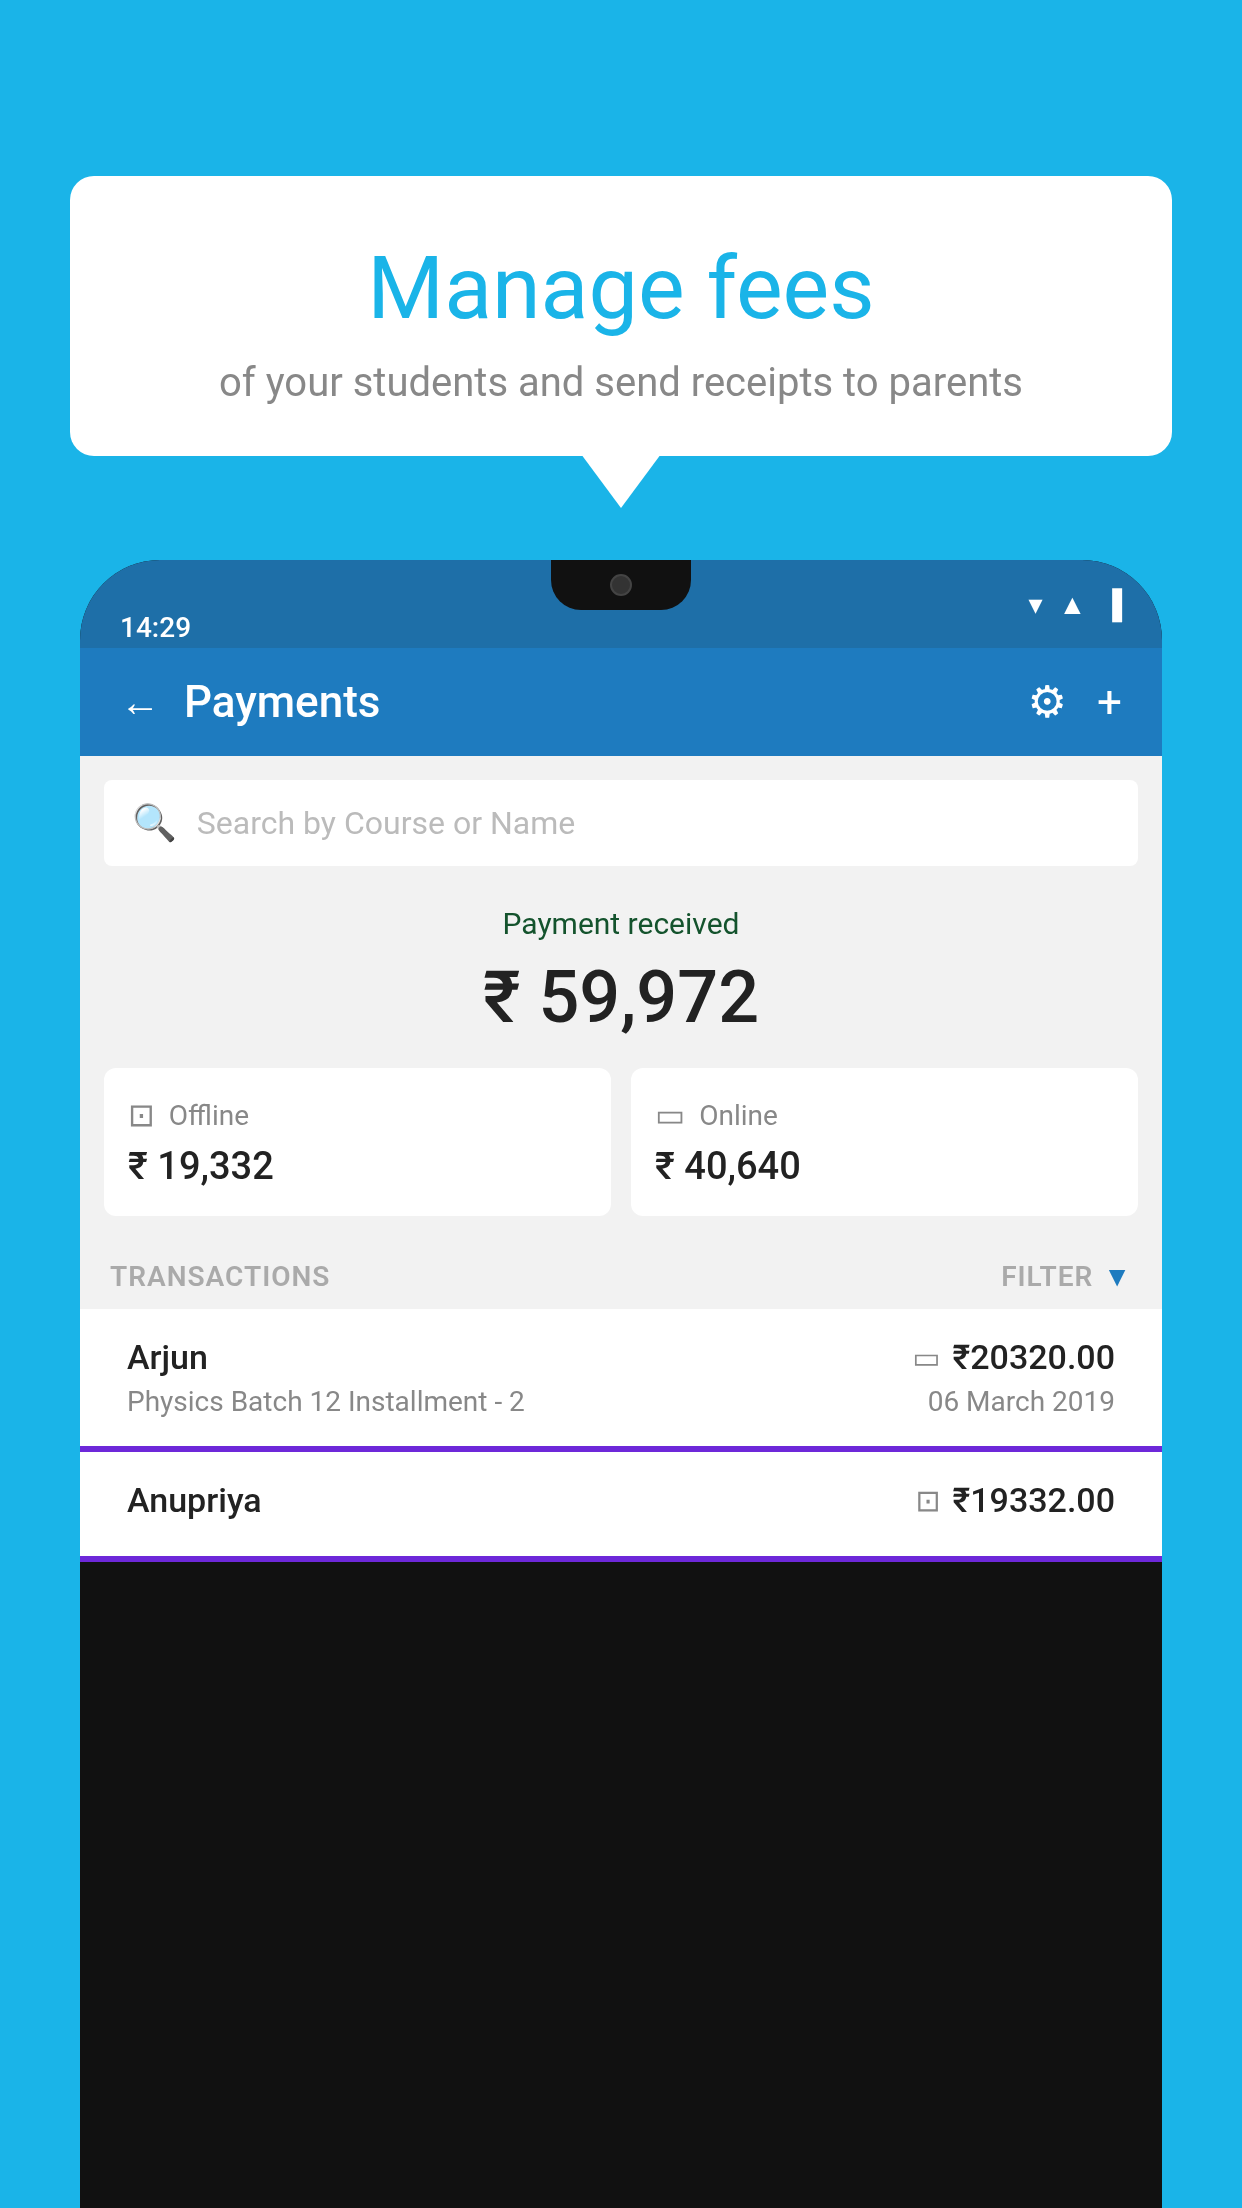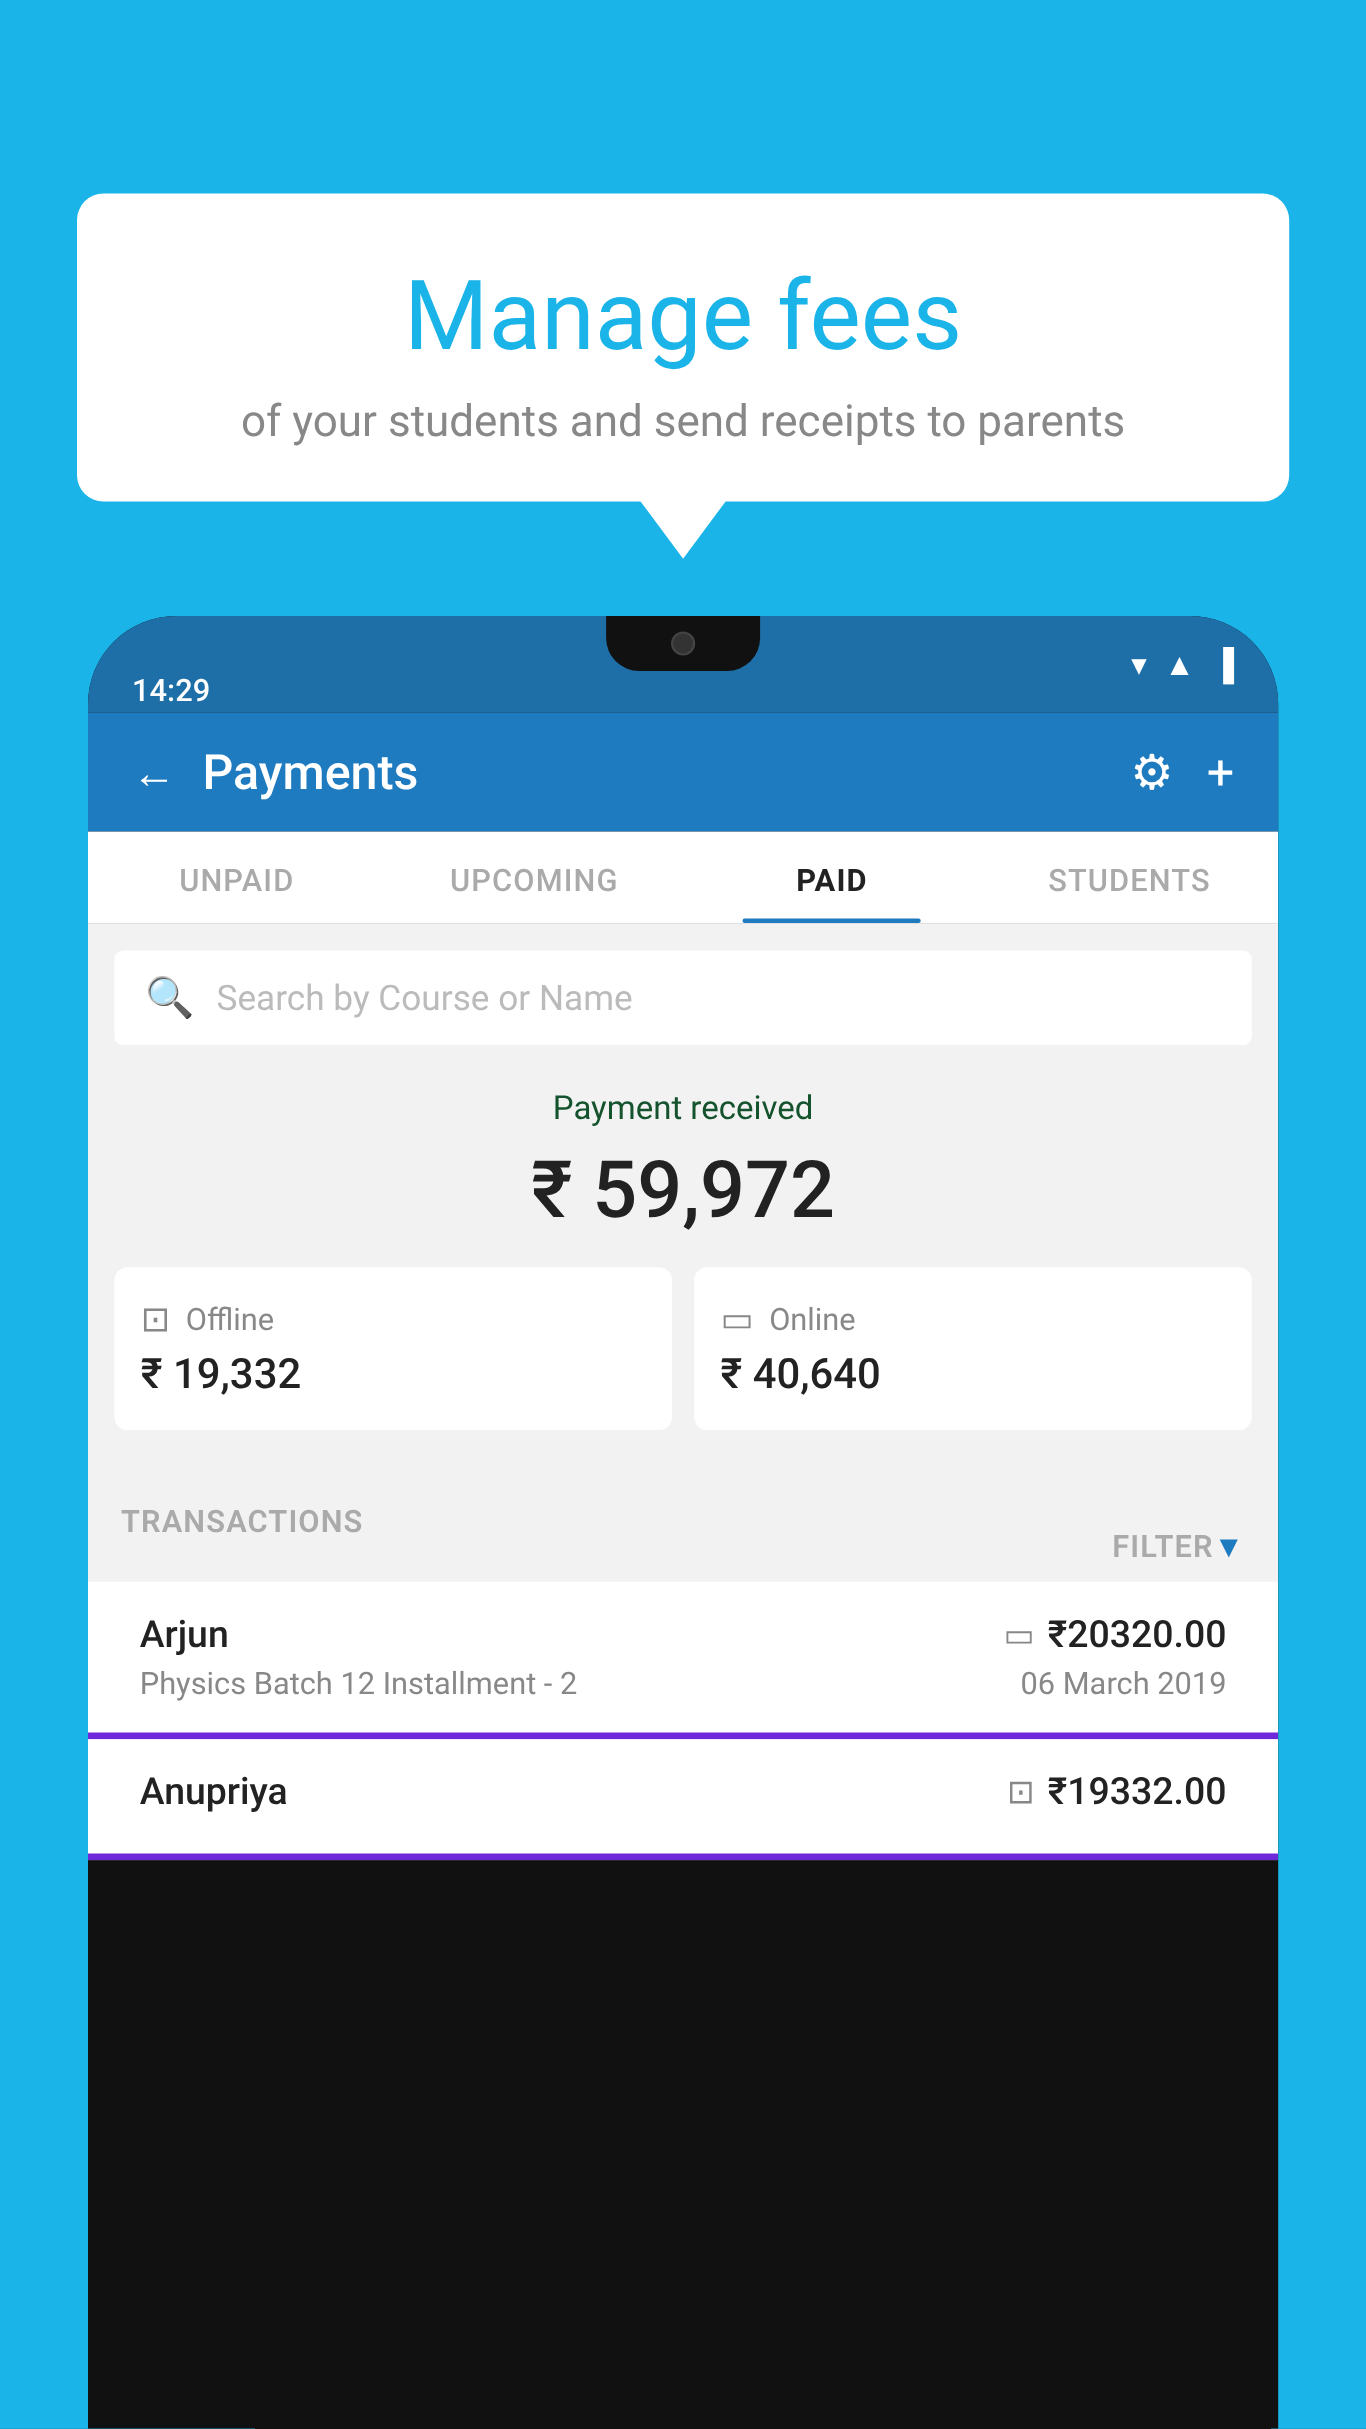--- a/index.html
+++ b/index.html
@@ -290,21 +290,21 @@
       letter-spacing: 1px;
     }
 
     .filter-label {
       color: #aaa;
       font-size: 28px;
       font-weight: 600;
       letter-spacing: 1px;
       display: flex;
       align-items: flex-end;
-      margin-top: 45px;
+      gap: 10px;
     }
 
     .filter-icon {
       color: #1e7bbf;
       font-size: 28px;
     }
 
     
     .transactions-list {
       background: white;
@@ -389,34 +389,20 @@
     <div class="header-left">
       <span class="back-arrow">←</span>
       <span class="header-title">Payments</span>
     </div>
     <div class="header-right">
       <span class="gear-icon">⚙</span>
       <span class="plus-icon">+</span>
     </div>
   </div>
 
-  <div class="tabs-bar">
-    <div class="tab">
-      <span>UNPAID</span>
-    </div>
-    <div class="tab">
-      <span>UPCOMING</span>
-    </div>
-    <div class="tab active">
-      <span>PAID</span>
-    </div>
-    <div class="tab">
-      <span>STUDENTS</span>
-    </div>
-  </div>
 
   <div class="phone-screen">
 
     <div class="search-bar">
       <span class="search-bar-icon">🔍</span>
       <span class="search-bar-text">Search by Course or Name</span>
     </div>
 
     <div class="payment-summary">
       <div class="payment-label">Payment received</div>

